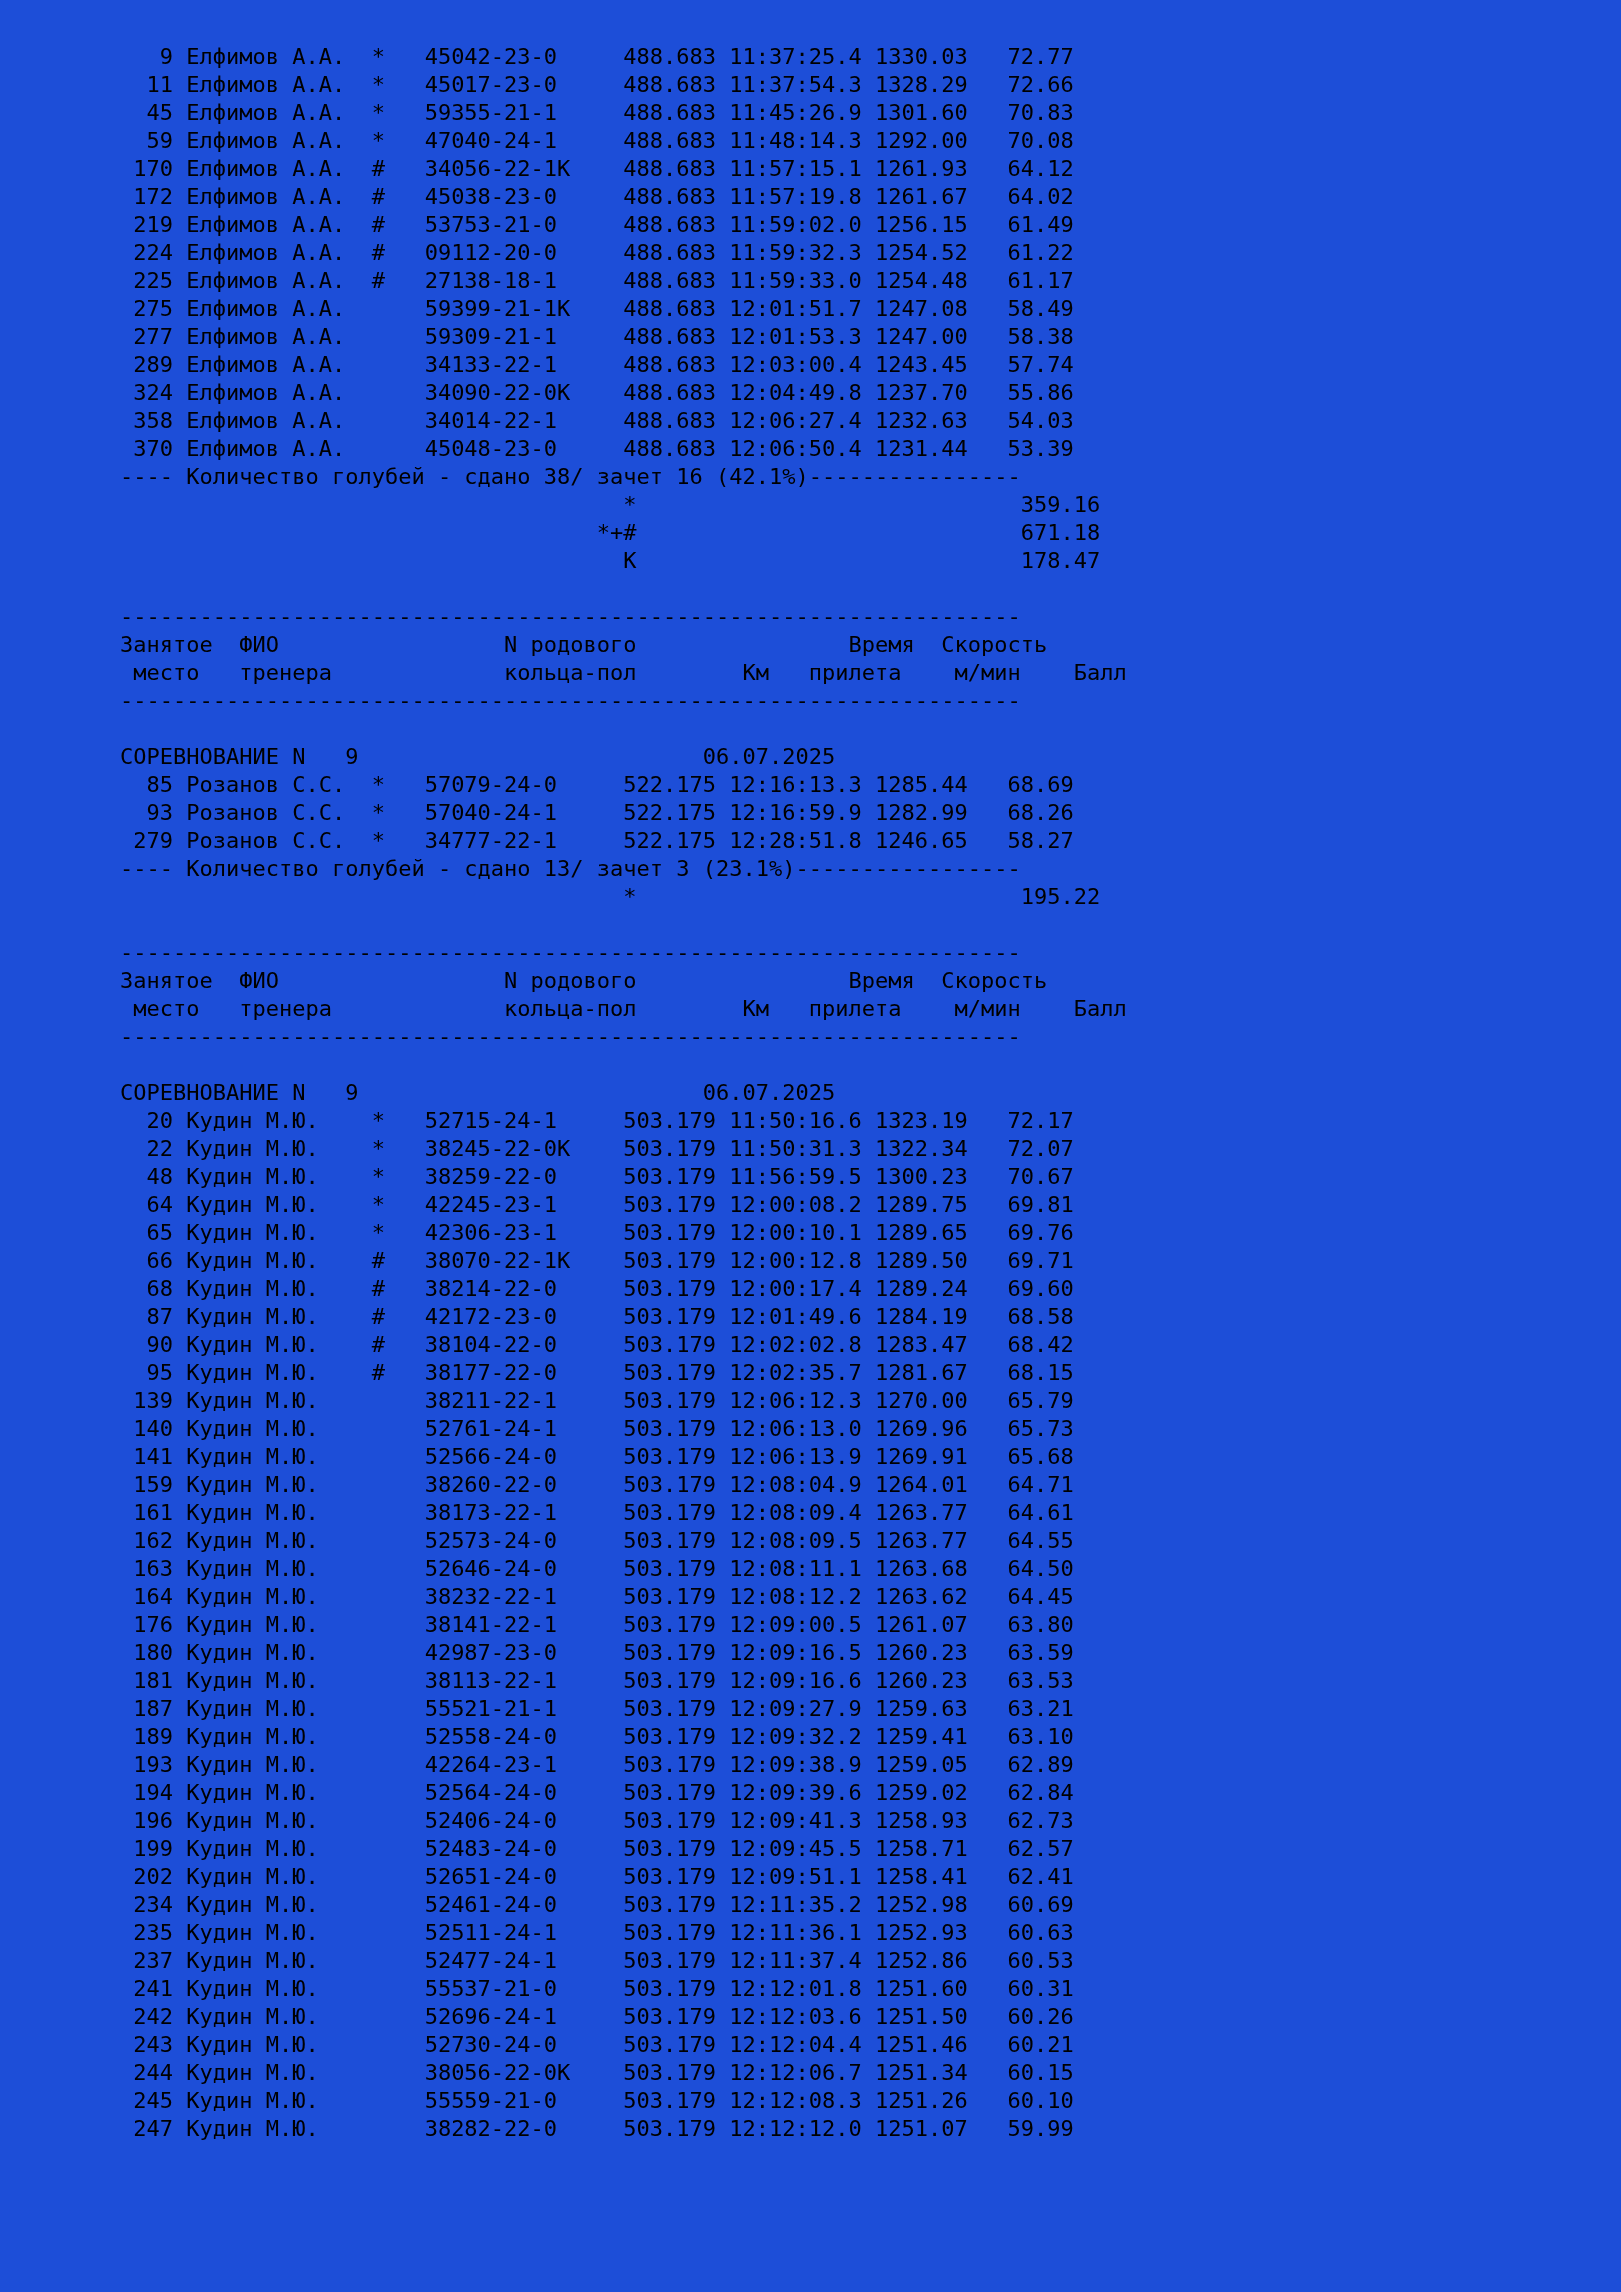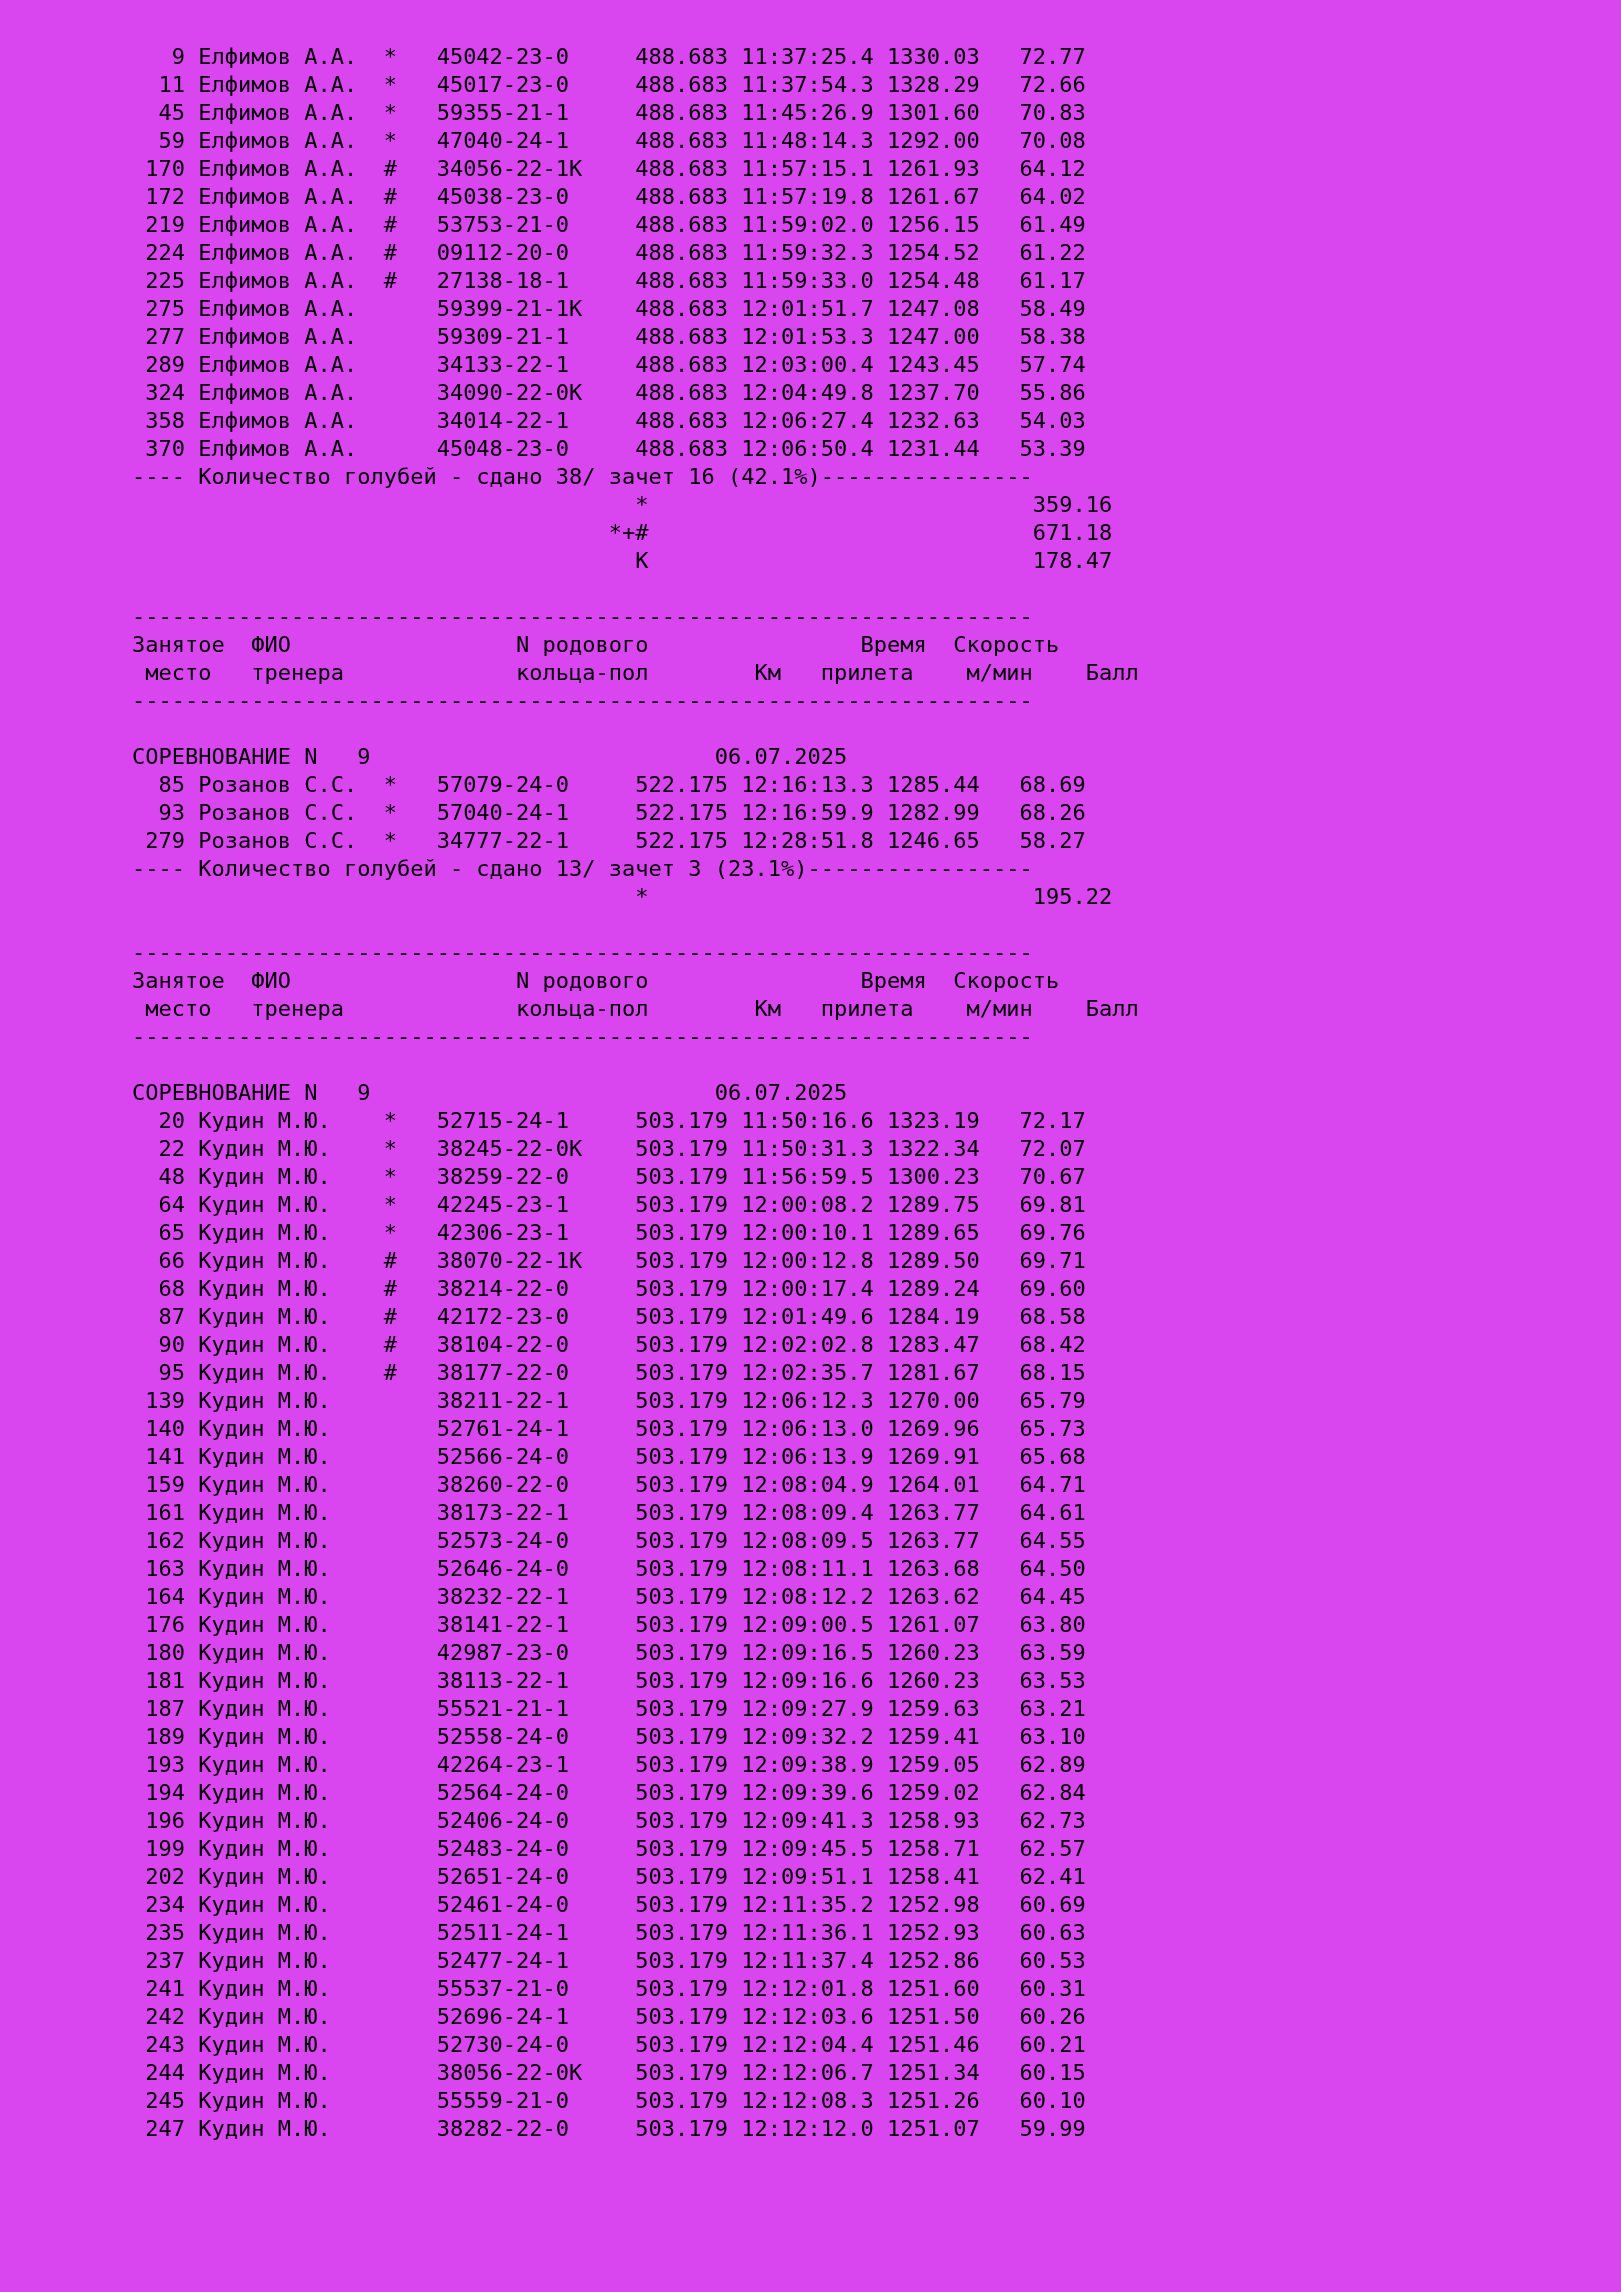--- a/index.html
+++ b/index.html
@@ -8,23 +8,23 @@
     background: #ffffff;
   }
   body {
     font-family: "DejaVu Sans Mono", "Liberation Mono", monospace;
     color: #000000;
   }
   #page {
     width: 1621px;
     height: 2293px;
     position: relative;
-    background: #d946ef;
+    background: #1d4ed8;
     box-sizing: border-box;
-    padding: 43px 0 0 12px;
+    padding: 43px 0 0 0;
     overflow: hidden;
   }
   .report {
     font-size: 22px;
     line-height: 28px;
     letter-spacing: 0px;
     white-space: pre;
     padding-left: 120px;
   }
   .line {

